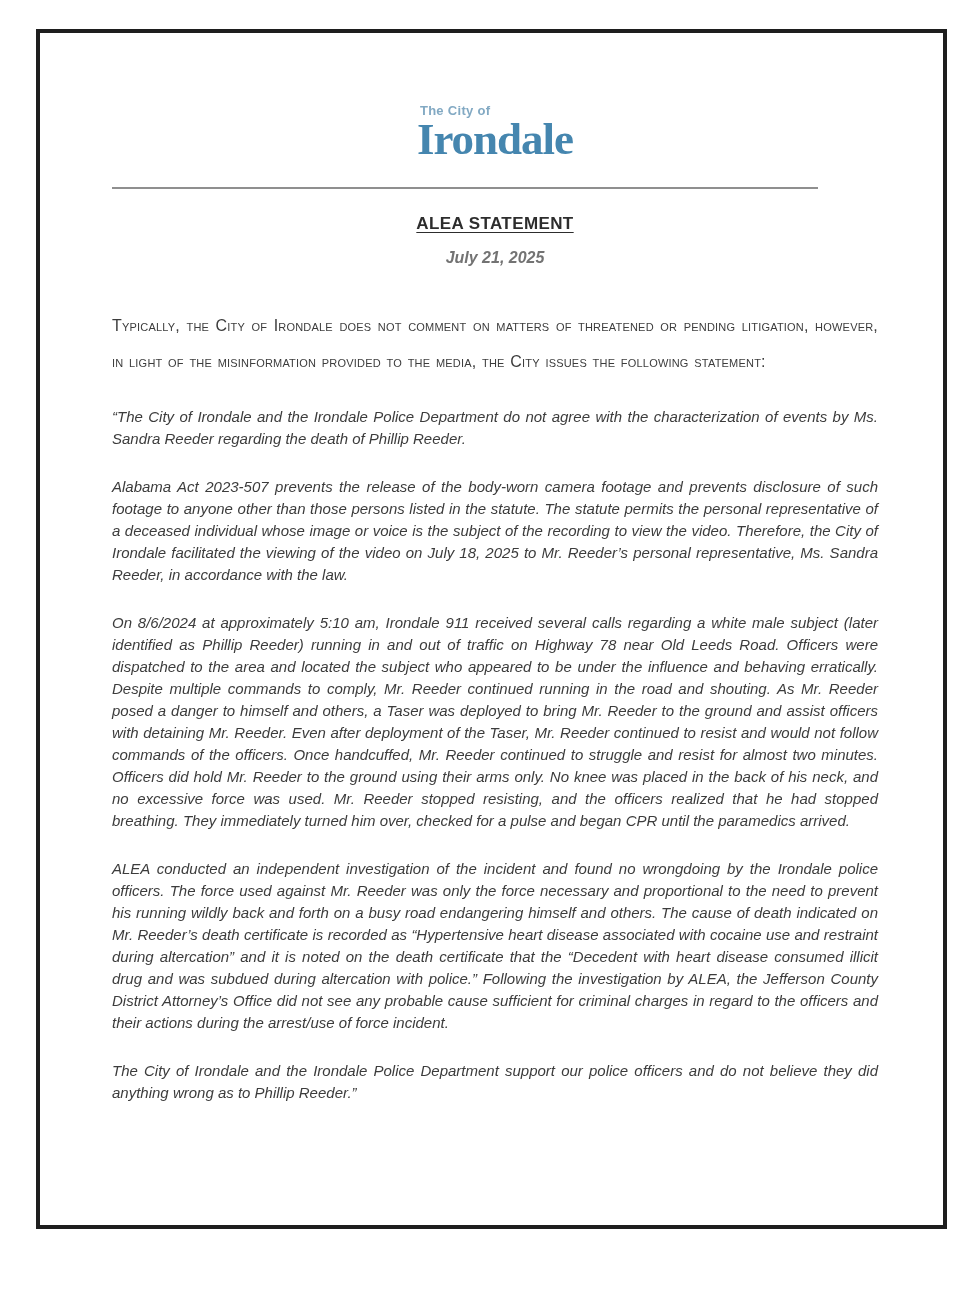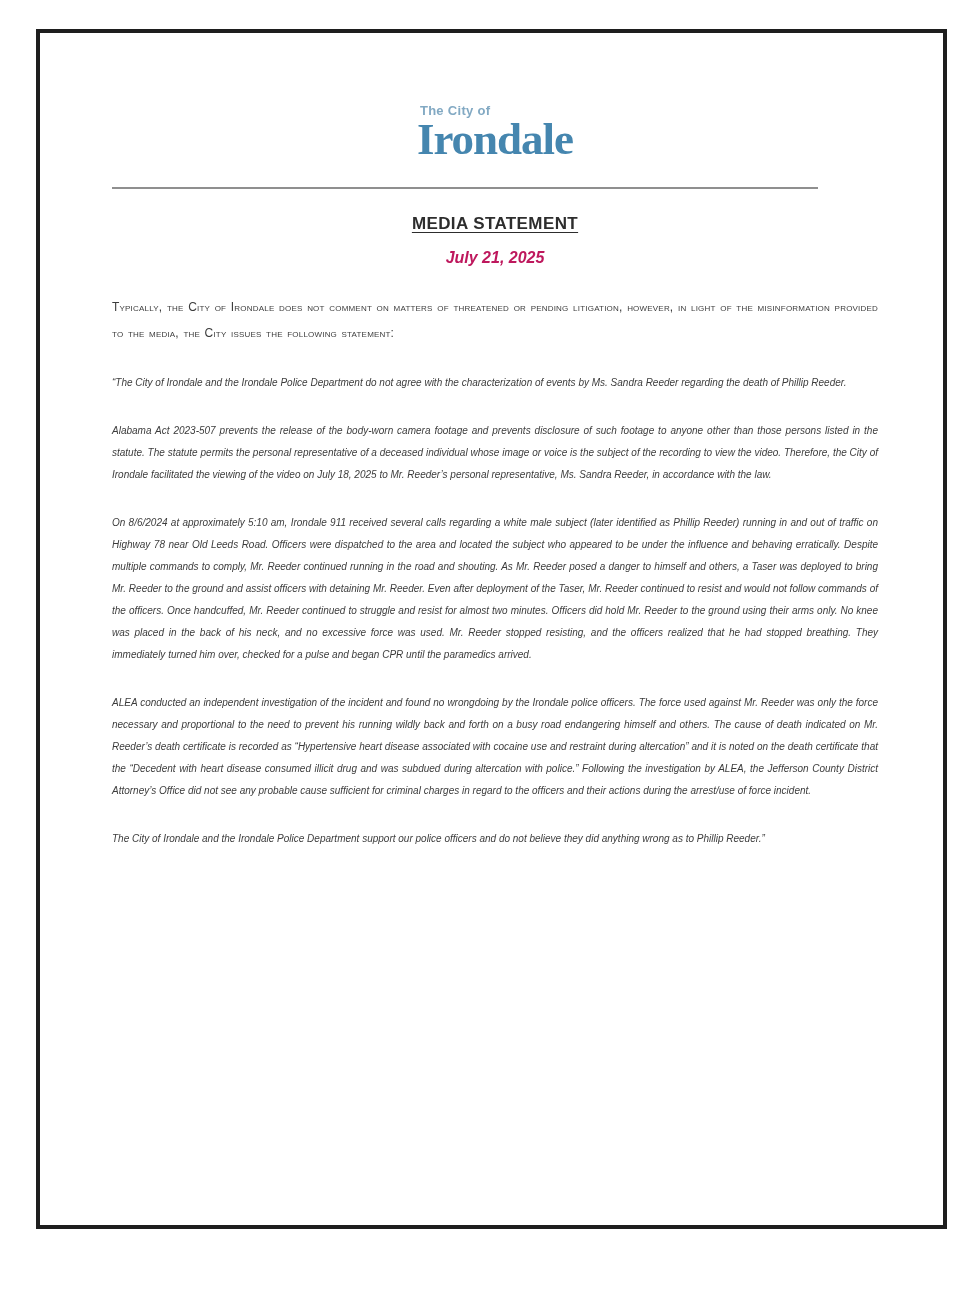--- a/index.html
+++ b/index.html
@@ -68,36 +68,36 @@
   .doc-title span {
     text-decoration: underline;
     text-underline-offset: 3px;
   }
   .doc-date {
     margin-top: 15px;
     text-align: center;
     font-size: 16px;
     font-weight: bold;
     font-style: italic;
-    color: #be185d;
+    color: #737373;
   }
   .intro {
-    margin-top: 27px;
+    margin-top: 41px;
     font-variant: small-caps;
-    font-size: 12px;
-    line-height: 26px;
+    font-size: 16px;
+    line-height: 36px;
     letter-spacing: 0.2px;
     word-spacing: 1px;
     text-align: justify;
     color: #3c3c3c;
   }
   .para {
     margin-top: 26px;
     font-style: italic;
-    font-size: 10px;
+    font-size: 15px;
     line-height: 22px;
     text-align: justify;
     color: #3c3c3c;
   }
 </style>
 </head>
 <body>
 
 <div class="page">
   <div class="frame"></div>
@@ -107,21 +107,21 @@
     <div class="logo-wrap">
       <div class="logo-inner">
         <div class="logo-tagline">The City of</div>
         <div class="logo-name">Irondale</div>
       </div>
     </div>
 
     <div class="rule"></div>
 
     <div class="doc-title">
-      <span>MEDIA STATEMENT</span>
+      <span>ALEA STATEMENT</span>
     </div>
 
     <div class="doc-date">July 21, 2025</div>
 
     <p class="intro">Typically, the City of Irondale does not comment on matters of threatened or pending litigation, however, in light of the misinformation provided to the media, the City issues the following statement:</p>
 
     <p class="para">“The City of Irondale and the Irondale Police Department do not agree with the characterization of events by Ms. Sandra Reeder regarding the death of Phillip Reeder.</p>
 
     <p class="para">Alabama Act 2023-507 prevents the release of the body-worn camera footage and prevents disclosure of such footage to anyone other than those persons listed in the statute. The statute permits the personal representative of a deceased individual whose image or voice is the subject of the recording to view the video. Therefore, the City of Irondale facilitated the viewing of the video on July 18, 2025 to Mr. Reeder’s personal representative, Ms. Sandra Reeder, in accordance with the law.</p>
 

